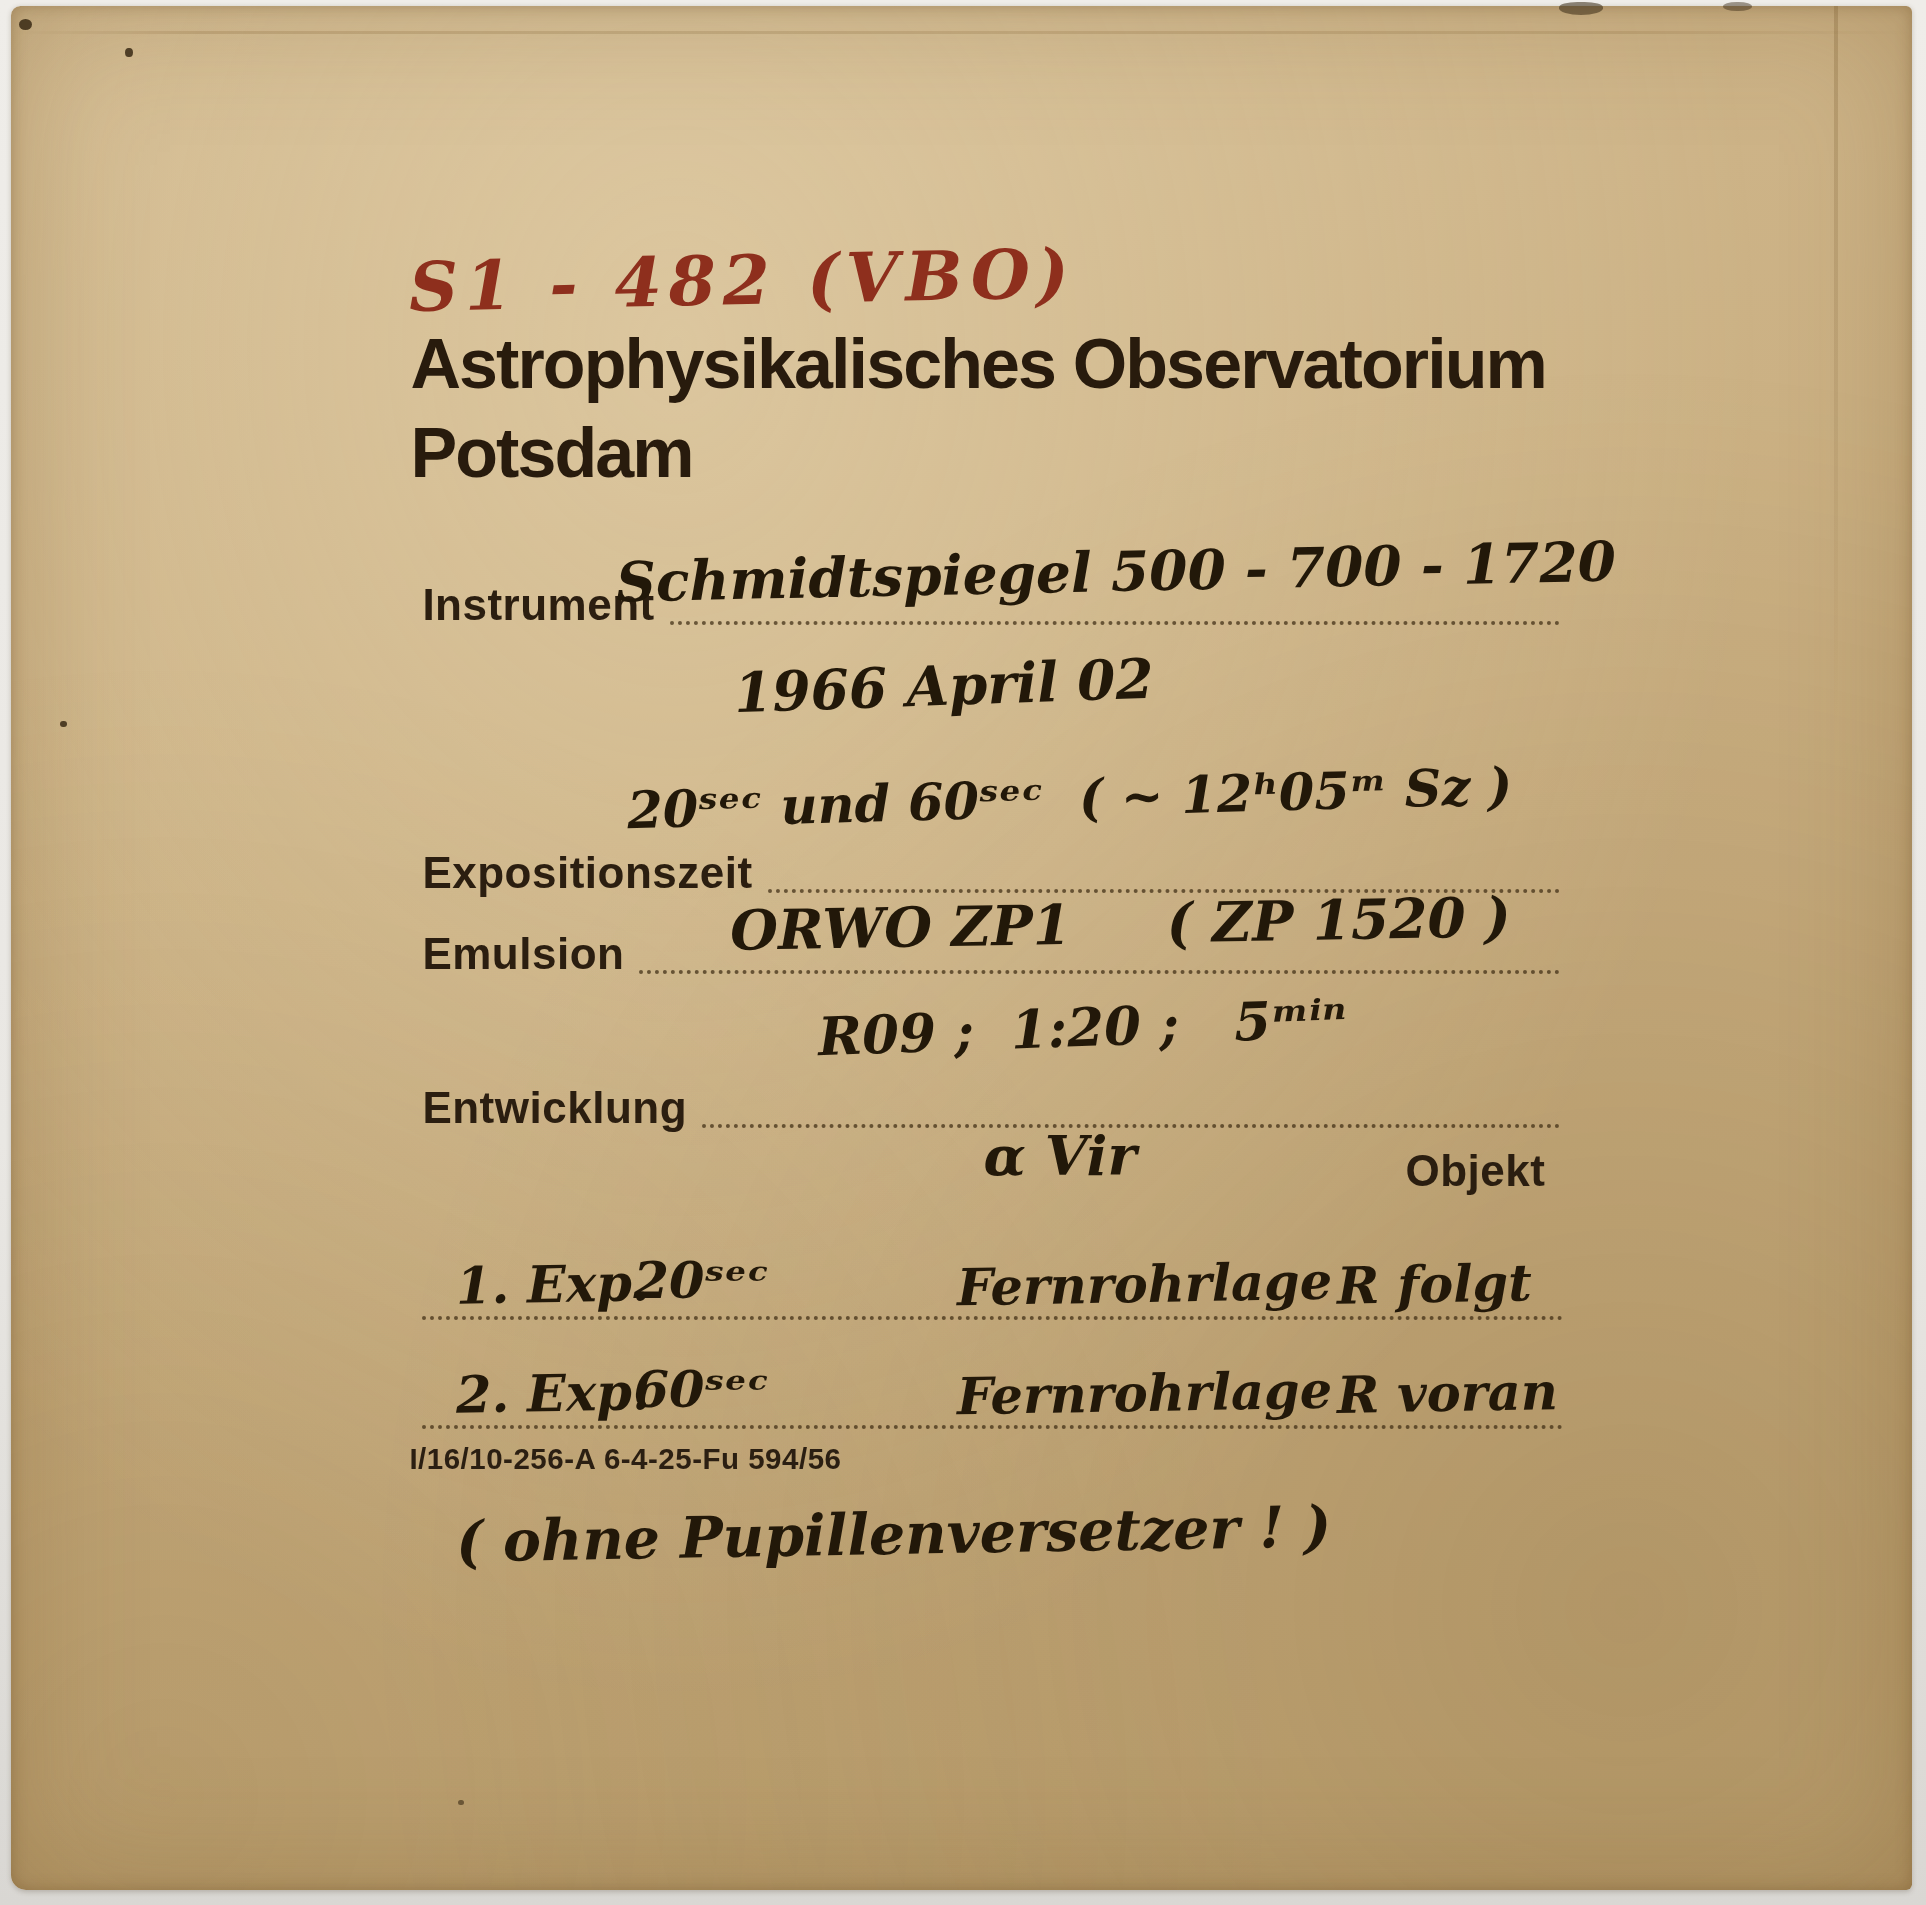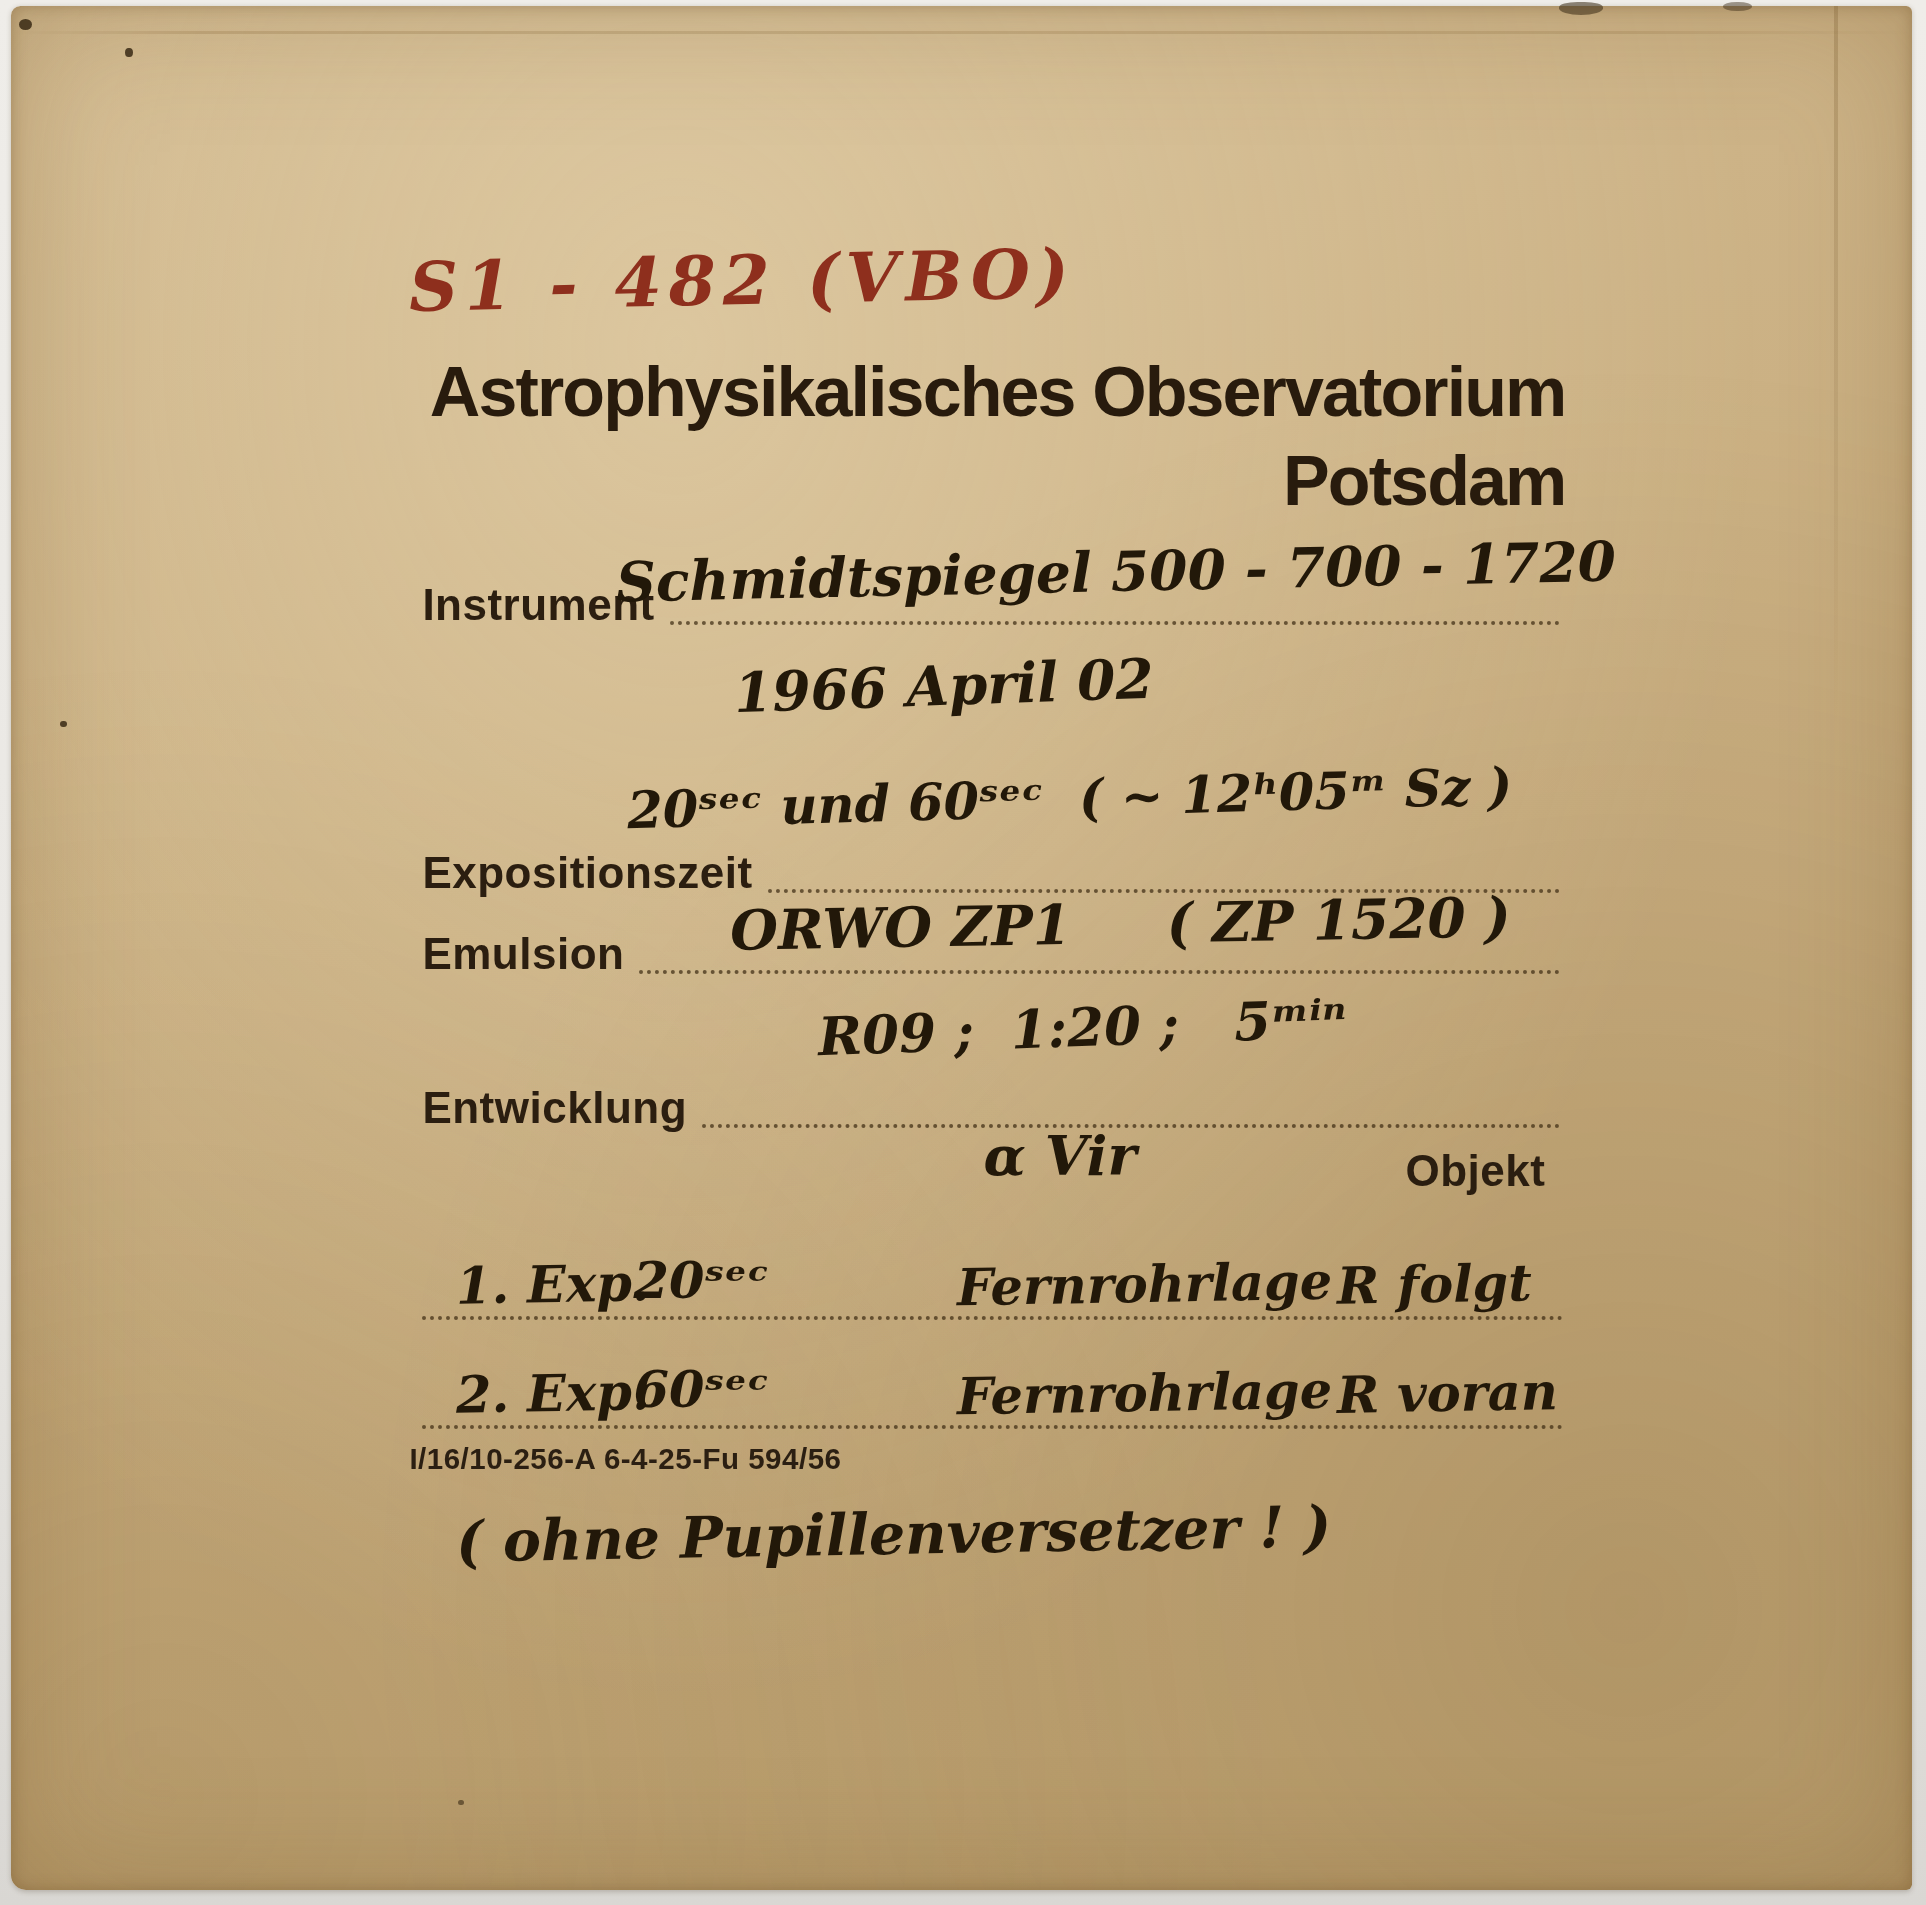--- a/index.html
+++ b/index.html
@@ -34,21 +34,21 @@
   }
   .speck{position:absolute;background:#382914;border-radius:50%;opacity:.85;}
 
   
   .plate-id{
     position:absolute;left:398px;top:234px;
     font-family:"DejaVu Serif",serif;font-style:italic;font-weight:700;
     font-size:68px;color:#8e2f1d;letter-spacing:6.7px;white-space:pre;
     transform:rotate(-1.2deg);
   }
-  .title-block{position:absolute;left:399px;top:342px;width:1141px;text-align:right;margin-left:14px;}
+  .title-block{position:absolute;left:399px;top:314px;width:1141px;text-align:left;}
   .title-line{
     font-weight:700;font-size:70px;letter-spacing:-1.9px;color:#281b0d;
     line-height:1.28;white-space:nowrap;
   }
 
   
   .field-row{
     position:absolute;left:411px;width:1138px;height:57px;
     display:flex;align-items:flex-end;
   }

